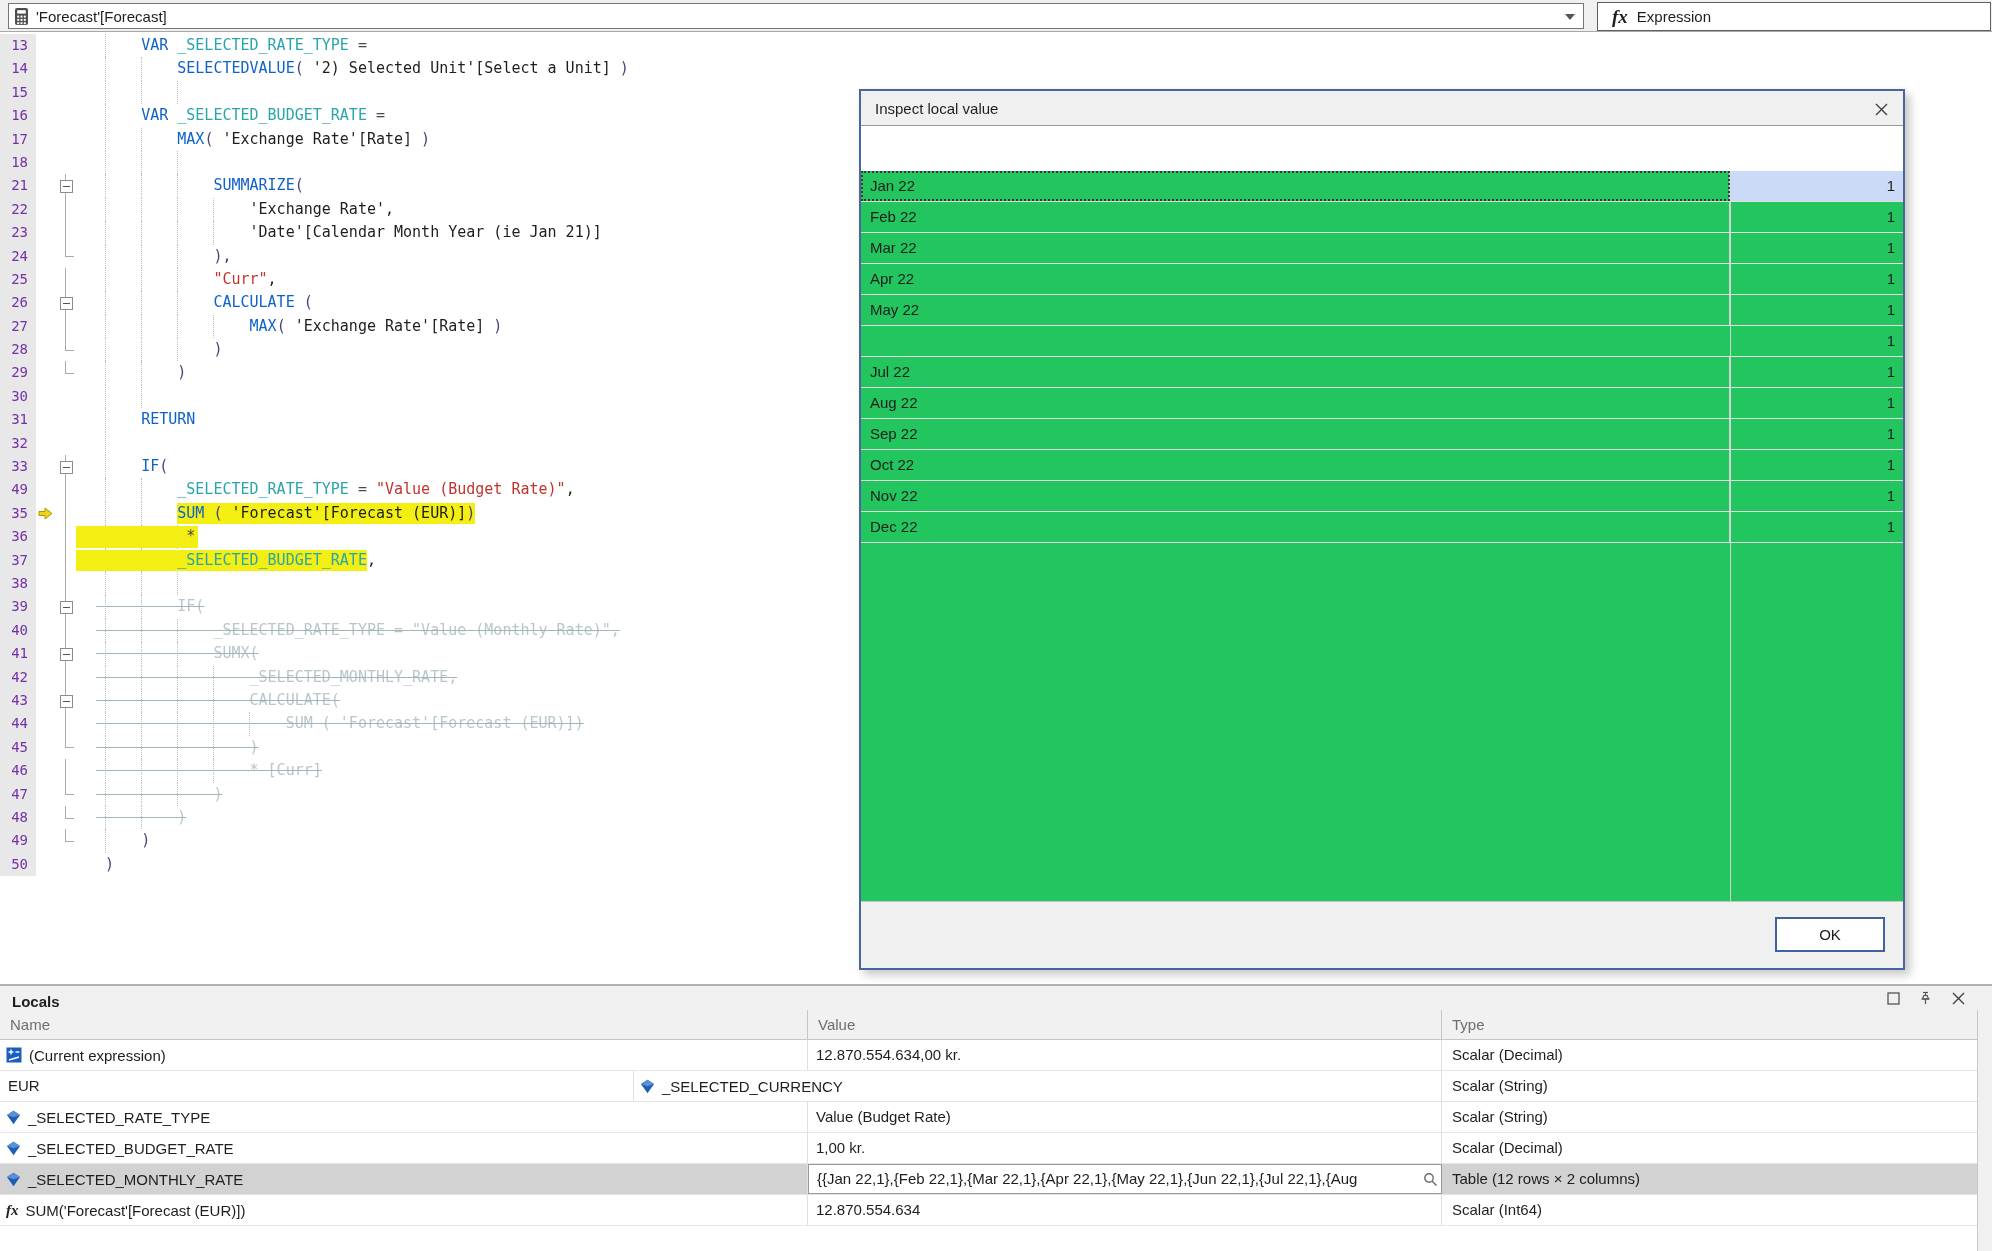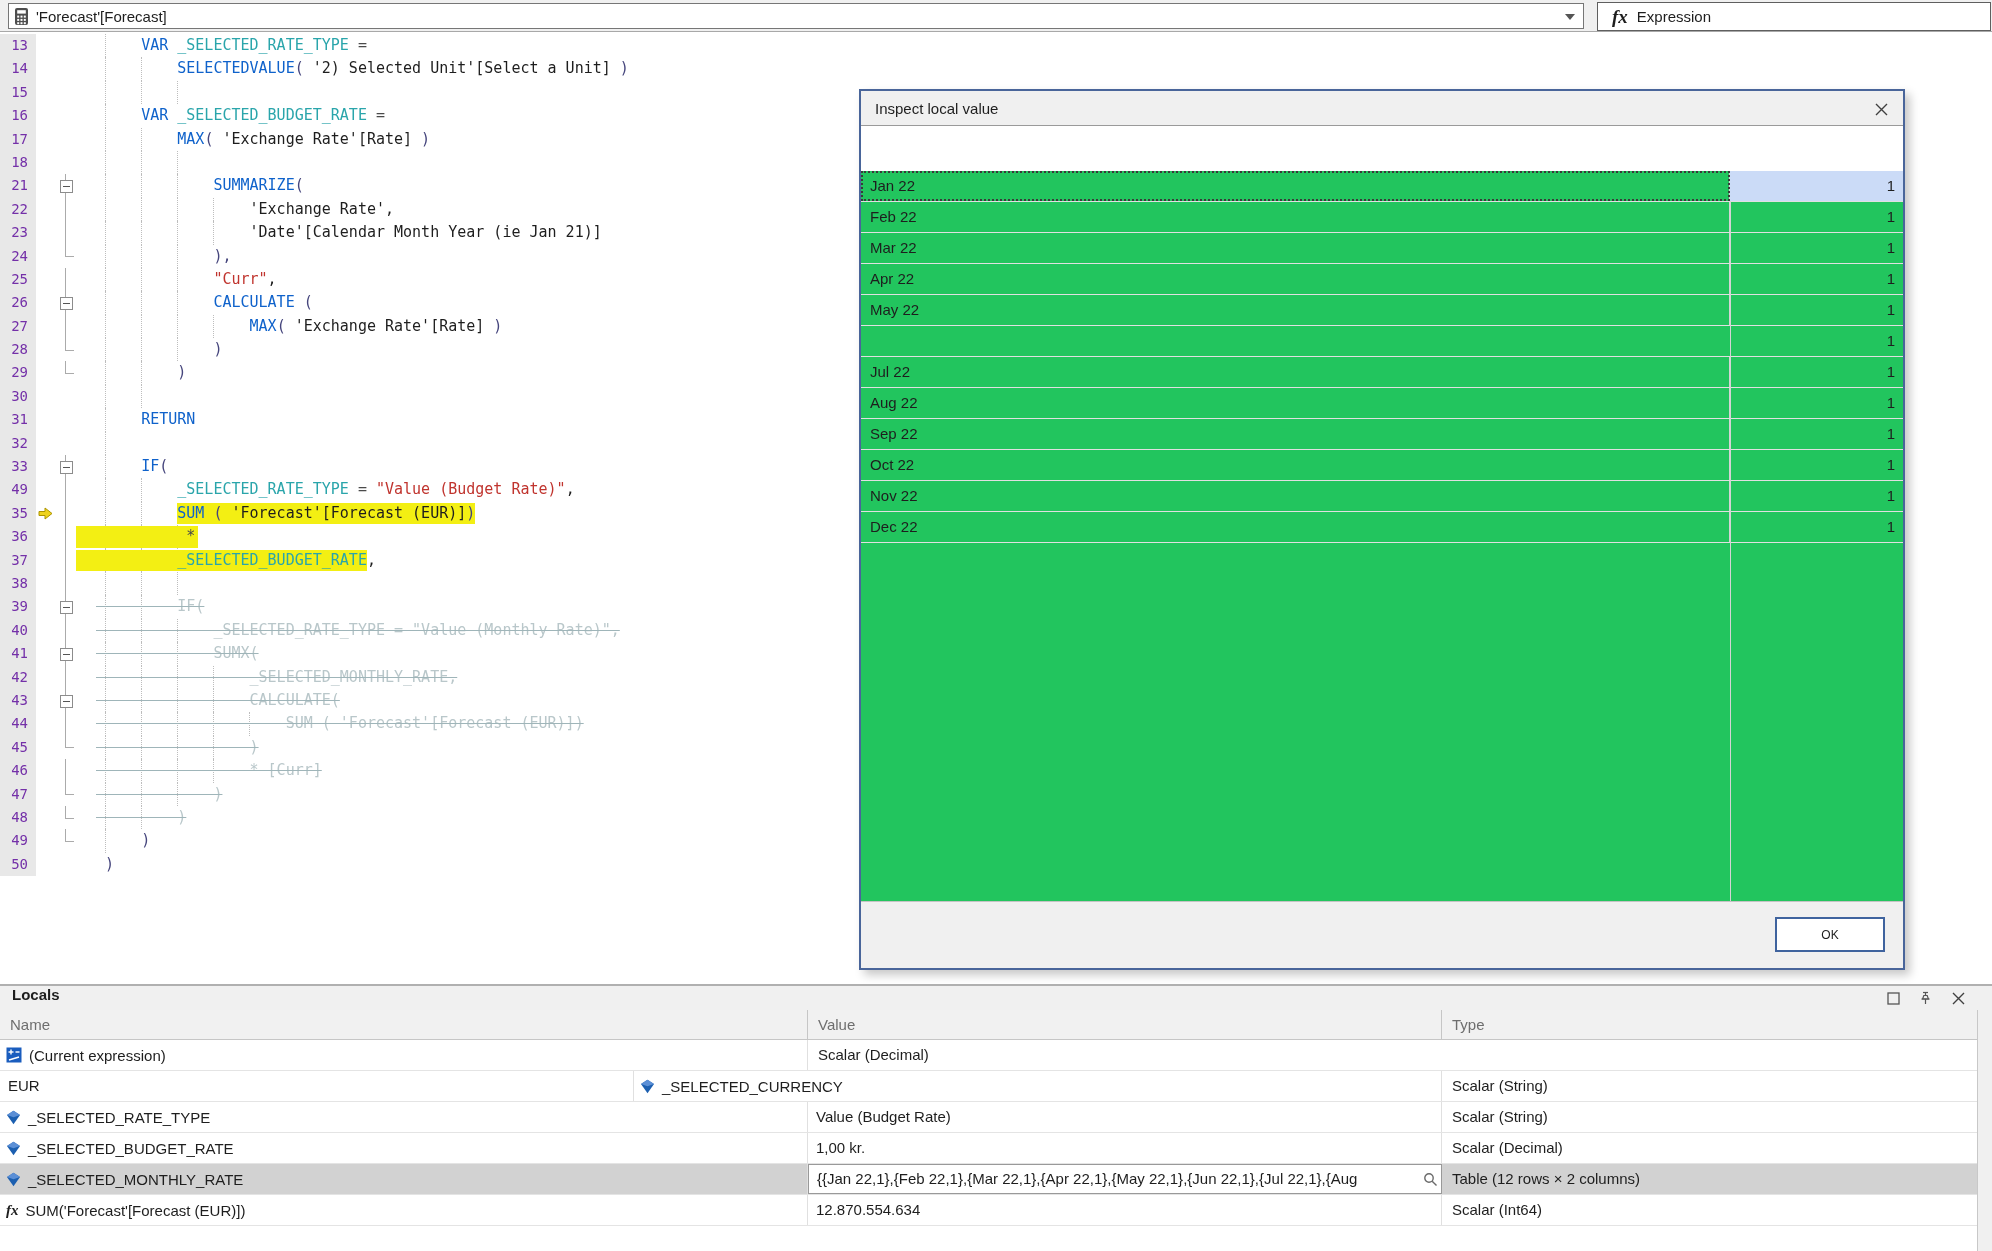--- a/index.html
+++ b/index.html
@@ -54,26 +54,26 @@
   .dh-curr{position:absolute;left:869px;right:0;top:0;bottom:0;line-height:45px;padding-left:8px}
   .dlg-body{position:absolute;left:0;top:80px;right:0;bottom:66px;background:#22c55e;overflow:hidden}
   .dlg-coldiv{position:absolute;left:869px;top:0;bottom:0;width:1px;background:#d4d4d4}
   .drow{display:flex;height:31px;box-sizing:border-box;border-bottom:1px solid #e0e0e0;font-size:15px}
   .dcell-date{width:869px;box-sizing:border-box;padding-left:9px;line-height:30px;border-right:1px solid #d4d4d4}
   .dcell-curr{flex:1;text-align:right;padding-right:8px;line-height:30px;position:relative}
   .drow.sel .dcell-date{outline:2px dotted #3a3a3a;outline-offset:-2px}
   .drow.sel .dcell-curr{background:#cbdbf7}
   .dlg-footer{position:absolute;left:0;bottom:0;right:0;height:66px;background:#f0f0f0;border-top:1px solid #c4c4c4}
   .ok-btn{position:absolute;right:18px;top:15px;width:110px;height:35px;background:#fff;
-          border:2px solid #3f639e;font-size:12px;color:#1e1e1e;font-family:"Liberation Sans",sans-serif}
+          border:2px solid #3f639e;font-size:15px;color:#1e1e1e;font-family:"Liberation Sans",sans-serif}
   
   .locals{position:absolute;left:0;top:984px;width:1992px;height:267px;background:#fff;
           border-top:2px solid #b0b0b0;box-sizing:border-box}
   .loc-title{position:absolute;left:0;top:0;right:0;height:24px;background:#f0f0f0;
-             border-bottom:1px solid #d6d6d6;display:flex;align-items:flex-start}
+             border-bottom:1px solid #d6d6d6;display:flex;align-items:flex-end}
   .loc-title .t{margin-left:12px;font-weight:bold;font-size:15px}
   .loc-icons{position:absolute;right:26px;top:0;height:24px;display:flex;align-items:center;gap:19px}
   .loc-icons .ico{display:flex}
   .loc-head{position:absolute;left:0;top:24px;right:15px;height:30px;background:#f1f1f1;
             border-bottom:1px solid #c6c6c6;display:flex;font-size:15px;color:#6e6e6e;box-sizing:border-box}
   .lh{box-sizing:border-box;border-right:1px solid #c6c6c6;padding-left:10px;line-height:29px}
   .lh-name{width:808px}.lh-val{width:634px}.lh-type{flex:1;border-right:none}
   .loc-rows{position:absolute;left:0;top:54px;right:15px;bottom:0;overflow:hidden}
   .lrow{display:flex;height:31px;border-bottom:1px solid #e4e4e4;box-sizing:border-box;font-size:15px;background:#fff}
   .lc{box-sizing:border-box}
@@ -693,20 +693,21 @@
               <g stroke="#fff" stroke-width="1.4" fill="none">
                 <path d="M2.5 5 h5"></path>
                 <path d="M5 2.5 v5"></path>
                 <path d="M9.5 5 h4"></path>
                 <path d="M3 13 L13 10"></path>
               </g>
             </svg>
           </span>
           <span class="lname">(Current expression)</span>
         </div>
+        <div class="lc lc-val"><span class="lval">12.870.554.634,00 kr.</span></div>
         <div class="lc lc-type">Scalar (Decimal)</div>
       </div>
       <div class="lrow">
         <div class="lc lc-val"><span class="lval">EUR</span></div>
         <div class="lc lc-name">
           <span class="ico">
             <svg width="15" height="15" viewBox="0 0 15 15">
               <path d="M7.5 0.8 L14 5 L7.5 14.2 L1 5 Z" fill="#1c5fb0"></path>
               <path d="M7.5 0.8 L14 5 L7.5 7.2 L1 5 Z" fill="#5b8fd6"></path>
             </svg>

